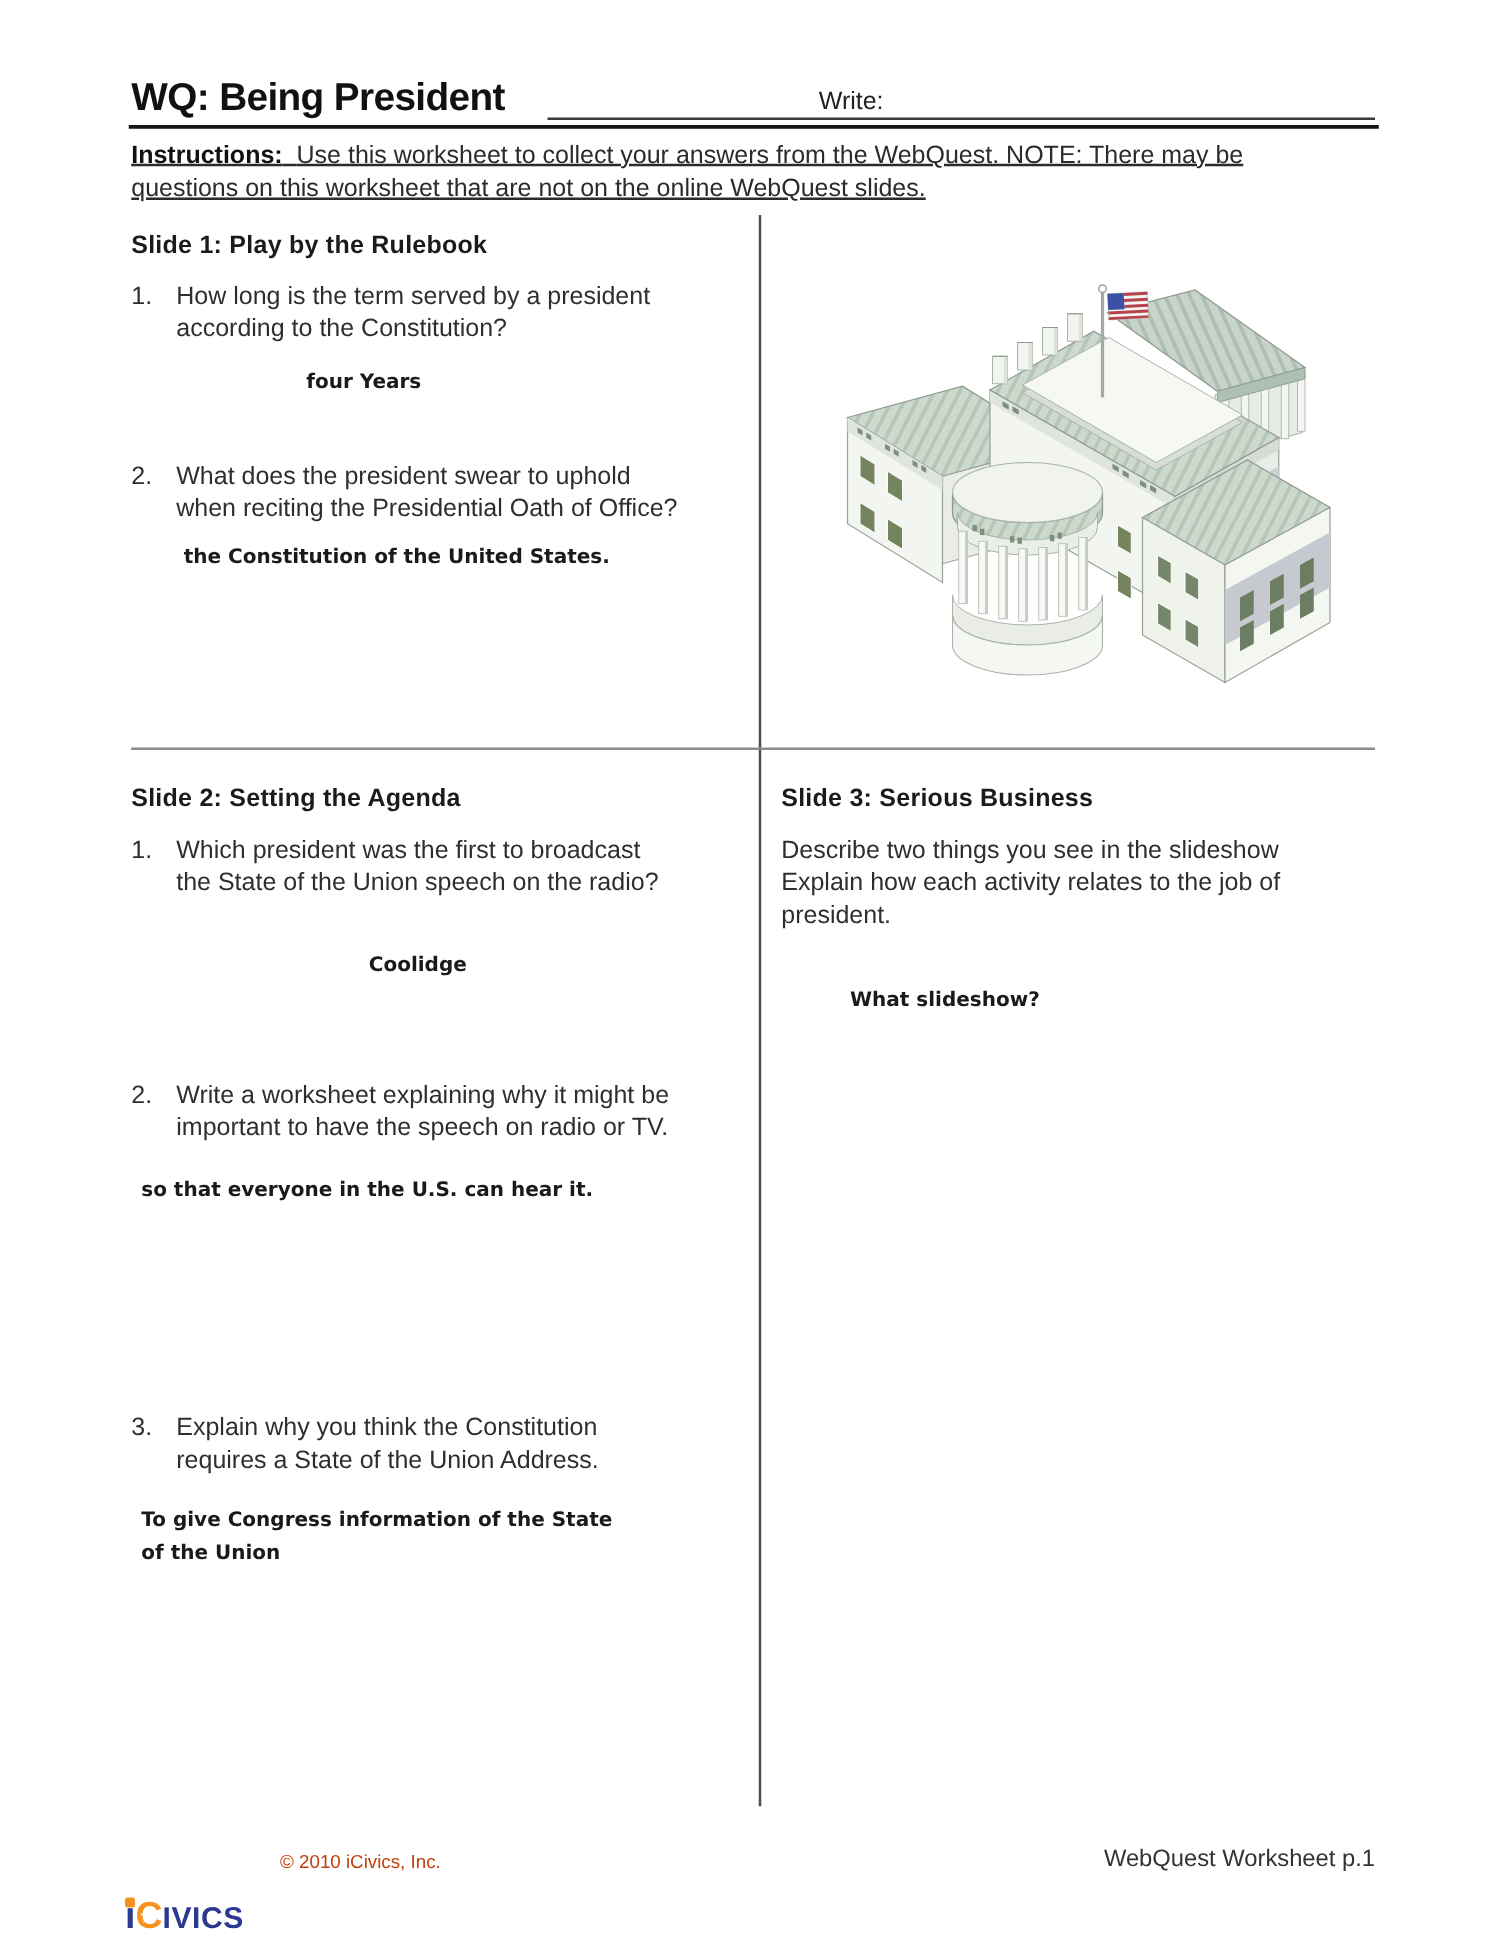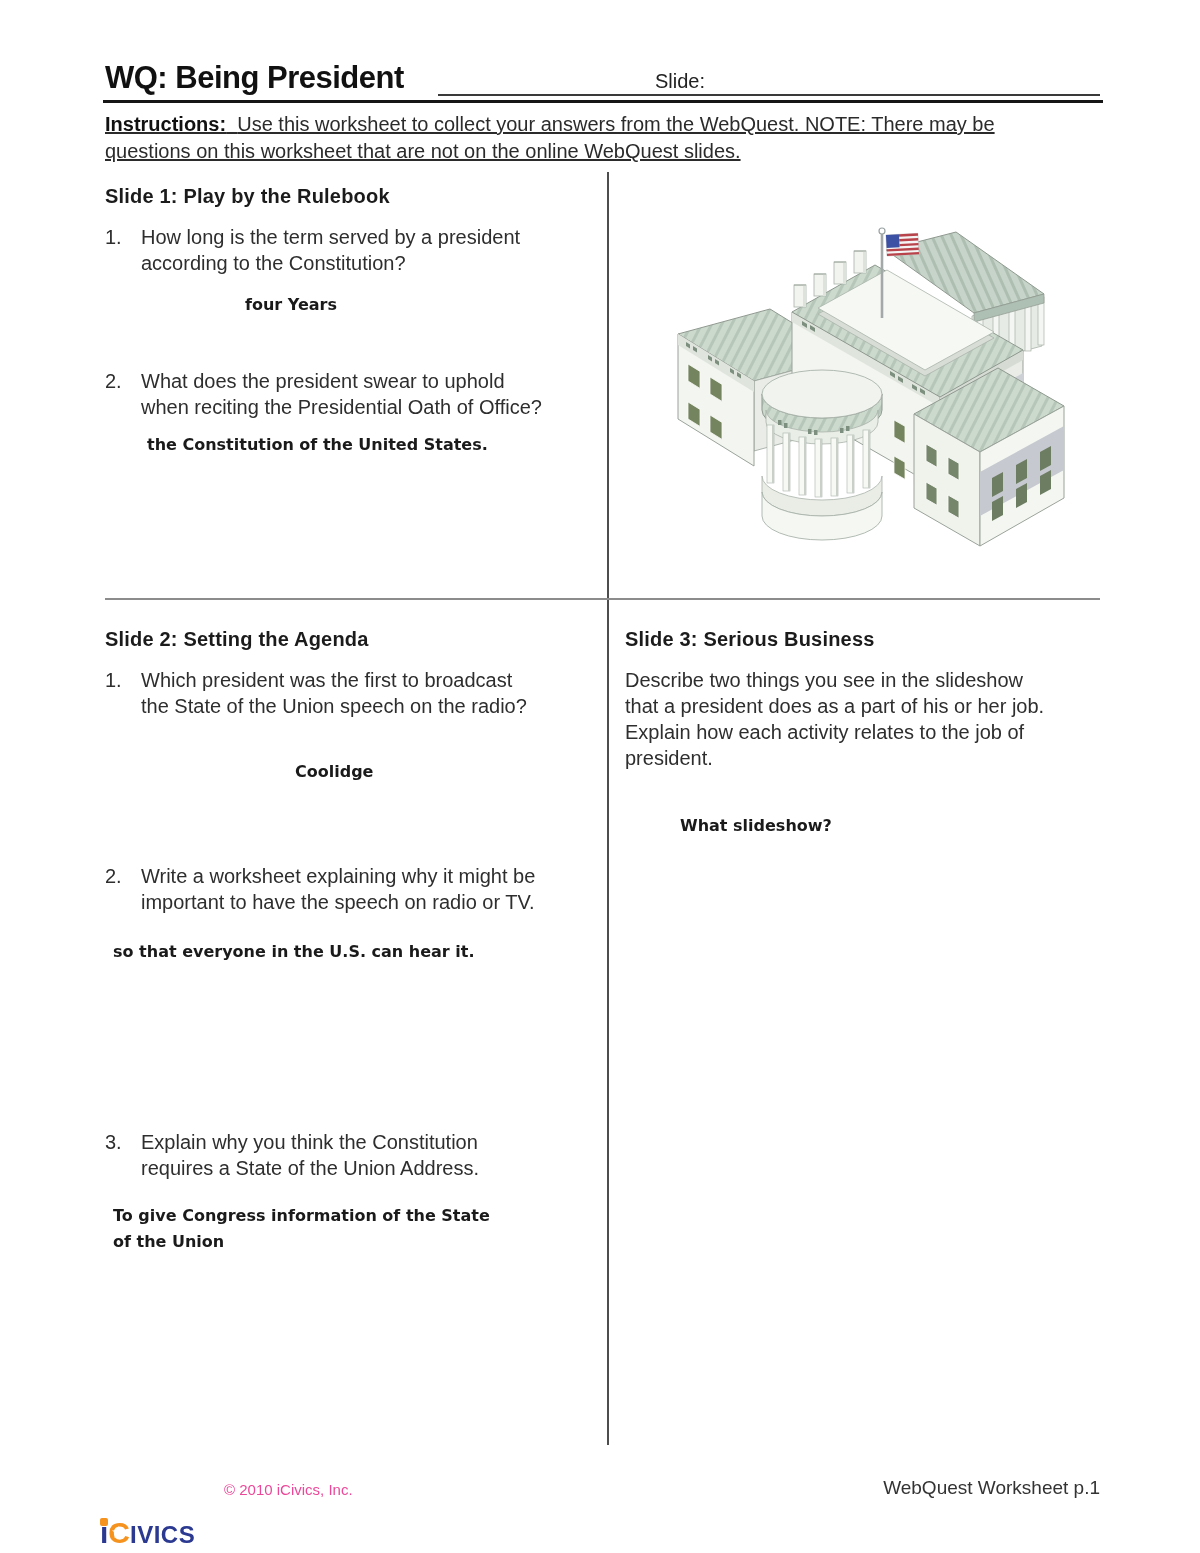--- a/index.html
+++ b/index.html
@@ -48,28 +48,28 @@
   
   .footer-logo { position:absolute; left:100px; top:1516px; font-size:30px; font-weight:bold; line-height:34px; }
   .logo-i { position:relative; color:#2b3990; font-style:normal; }
   .logo-i::after {
     content:""; position:absolute; left:0px; top:2px; width:8px; height:8px;
     background:#f6921e; border-radius:2px;
   }
   .logo-c { position:relative; color:#f6921e; }
   .logo-star { position:absolute; left:46%; top:50%; transform:translate(-50%,-52%); font-size:14px; color:#ffffff; }
   .logo-rest { color:#2b3990; font-size:24px; letter-spacing:0.5px; }
-  .footer-copy { position:absolute; left:224px; top:1481px; font-size:15px; color:#ec4899; }
+  .footer-copy { position:absolute; left:224px; top:1481px; font-size:15px; color:#c2410c; }
   .footer-page { position:absolute; right:100px; top:1477px; font-size:19px; color:#333333; }
 </style>
 </head>
 <body>
 
 <div class="title">WQ: Being President</div>
-<div class="name-label">Slide:</div>
+<div class="name-label">Write:</div>
 <div class="name-line"></div>
 <div class="title-rule"></div>
 <div class="instructions">
   <div><b>Instructions:</b>&nbsp;&nbsp;<span>Use this worksheet to collect your answers from the WebQuest. NOTE: There may be</span></div>
   <div>questions on this worksheet that are not on the online WebQuest slides.</div>
 </div>
 
 <div class="v-divider"></div>
 <div class="h-divider"></div>
 
@@ -293,21 +293,20 @@
   <div class="answer mt22 ml8">
     <div>To give Congress information of the State</div>
     <div>of the Union</div>
   </div>
 </div>
 
 <div class="section" id="slide3">
   <h2>Slide 3: Serious Business</h2>
   <div class="prompt mt16">
     <div>Describe two things you see in the slideshow</div>
-    <div>that a president does as a part of his or her job.</div>
     <div>Explain how each activity relates to the job of</div>
     <div>president.</div>
   </div>
   <div class="answer mt42 ml55">What slideshow?</div>
 </div>
 
 <div class="footer-logo"><span class="logo-i">i</span><span class="logo-c"><span>C</span><span class="logo-star">★</span></span><span class="logo-rest">IVICS</span></div>
 <div class="footer-copy">© 2010 iCivics, Inc.</div>
 <div class="footer-page">WebQuest Worksheet p.1</div>
 

